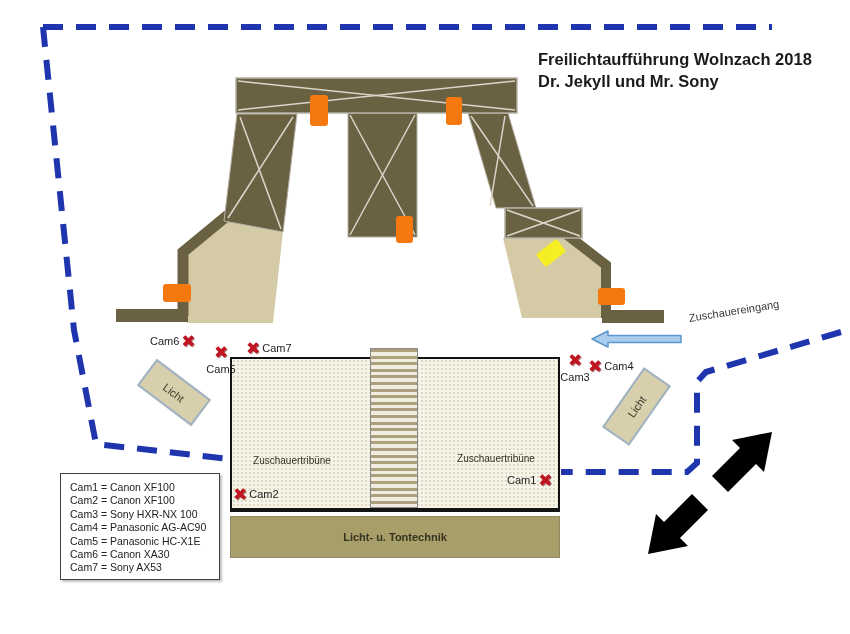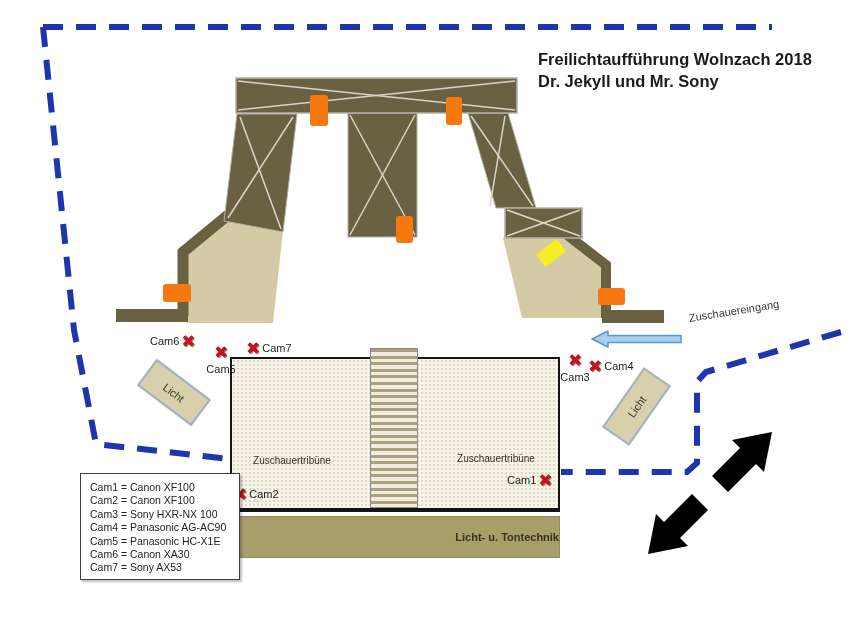--- a/index.html
+++ b/index.html
@@ -24,21 +24,21 @@
     left:370px;top:348px;width:48px;height:160px;z-index:3;box-sizing:border-box;
     border:1px solid #8a8a8a;
     background:repeating-linear-gradient(to bottom,#ab9f7c 0px,#ab9f7c 3px,#f0ede0 3px,#f0ede0 6.6px);
   }
   .tribune-label{
     z-index:4;width:140px;text-align:center;font-size:10px;color:#33311f;white-space:nowrap;
   }
   .tech-box{
     left:230px;top:516px;width:330px;height:42px;z-index:2;box-sizing:border-box;
     background:#a89e6a;border:1px solid #8f8a65;
-    display:flex;align-items:center;justify-content:flex-end;
+    display:flex;align-items:center;justify-content:center;
   }
   .tech-box span{font-size:11px;font-weight:600;color:#35331f;}
   .light-box{
     z-index:4;box-sizing:border-box;background:#d8d0ad;border:2px solid #9fb3c4;
     display:flex;align-items:center;justify-content:center;
     font-size:11px;color:#3c3a28;
   }
   .light-left{left:140px;top:376px;width:68px;height:33px;transform:rotate(37deg);}
   .light-right{left:600px;top:390px;width:73px;height:33px;transform:rotate(-55deg);}
   .entrance-label{
@@ -50,21 +50,20 @@
   .cam-col{flex-direction:column;align-items:center;gap:0px;}
   .cam .x{
     font-size:17px;line-height:17px;font-weight:bold;color:#c01420;
     text-shadow:1px 1px 0 rgba(104,9,14,0.55);
   }
   .cam .lbl{font-size:11px;line-height:13px;color:#1d1d1d;padding-top:2px;}
   .legend{
     left:60px;top:473px;width:160px;height:107px;z-index:6;box-sizing:border-box;
     background:#ffffff;border:1.5px solid #3f3f3f;box-shadow:1.5px 1.5px 2px rgba(0,0,0,0.25);
     padding:7px 0 0 9px;
-    margin-left:20px;
   }
   .legend div{font-size:10.5px;line-height:13.4px;color:#222222;white-space:nowrap;}
 </style>
 </head>
 <body>
 
 <div id="stage-plan">
 
   <svg id="diagram-svg" width="850" height="634" viewBox="0 0 850 634">
 

